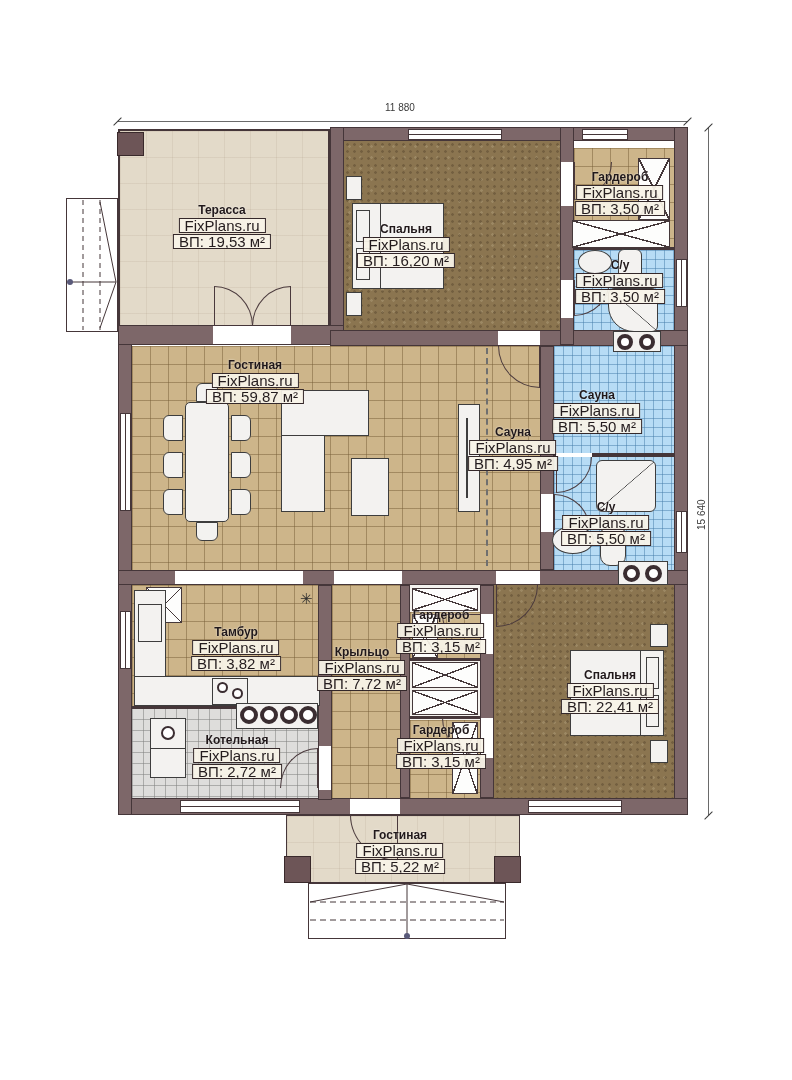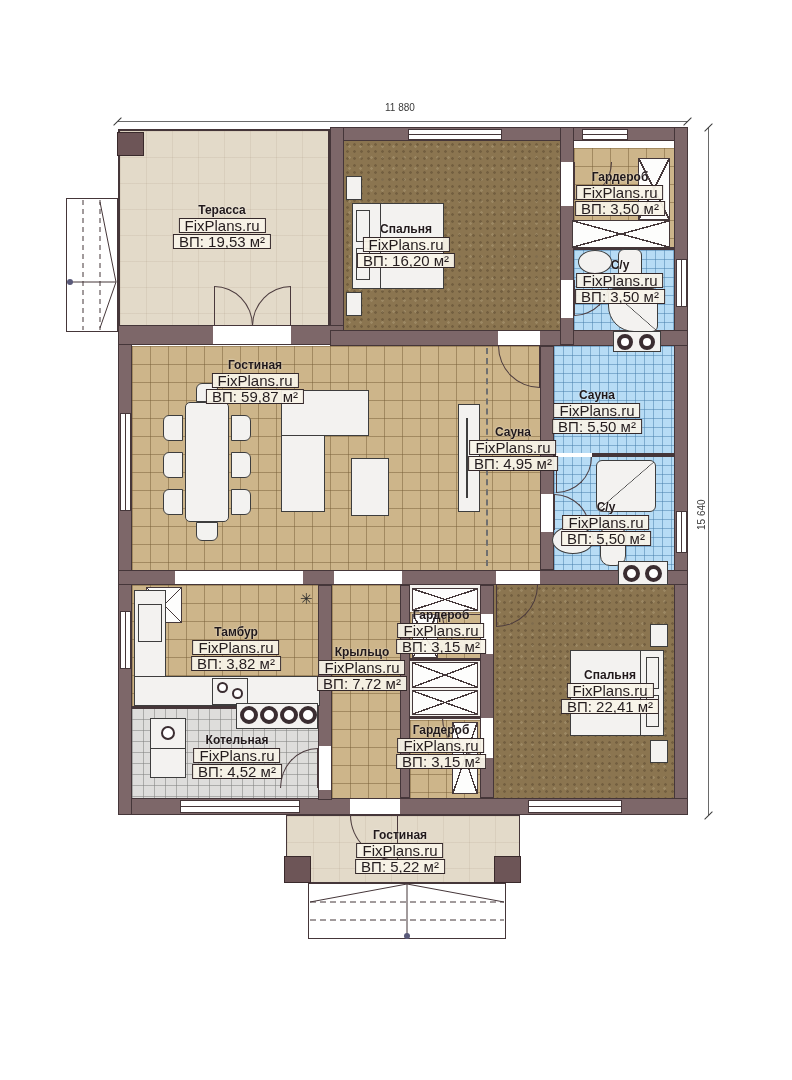--- a/index.html
+++ b/index.html
@@ -272,21 +272,21 @@
     <div class="tag">ВП: 3,15 м²</div>
   </div>
   <div class="label" style="left:610px;top:668px;">
     <div class="rname">Спальня</div>
     <div class="tag">FixPlans.ru</div>
     <div class="tag">ВП: 22,41 м²</div>
   </div>
   <div class="label" style="left:237px;top:733px;">
     <div class="rname">Котельная</div>
     <div class="tag">FixPlans.ru</div>
-    <div class="tag">ВП: 4,52 м²</div>
+    <div class="tag">ВП: 2,72 м²</div>
   </div>
   <div class="label" style="left:441px;top:723px;">
     <div class="rname">Гардероб</div>
     <div class="tag">FixPlans.ru</div>
     <div class="tag">ВП: 3,15 м²</div>
   </div>
   <div class="label" style="left:400px;top:828px;">
     <div class="rname">Гостиная</div>
     <div class="tag">FixPlans.ru</div>
     <div class="tag">ВП: 5,22 м²</div>

